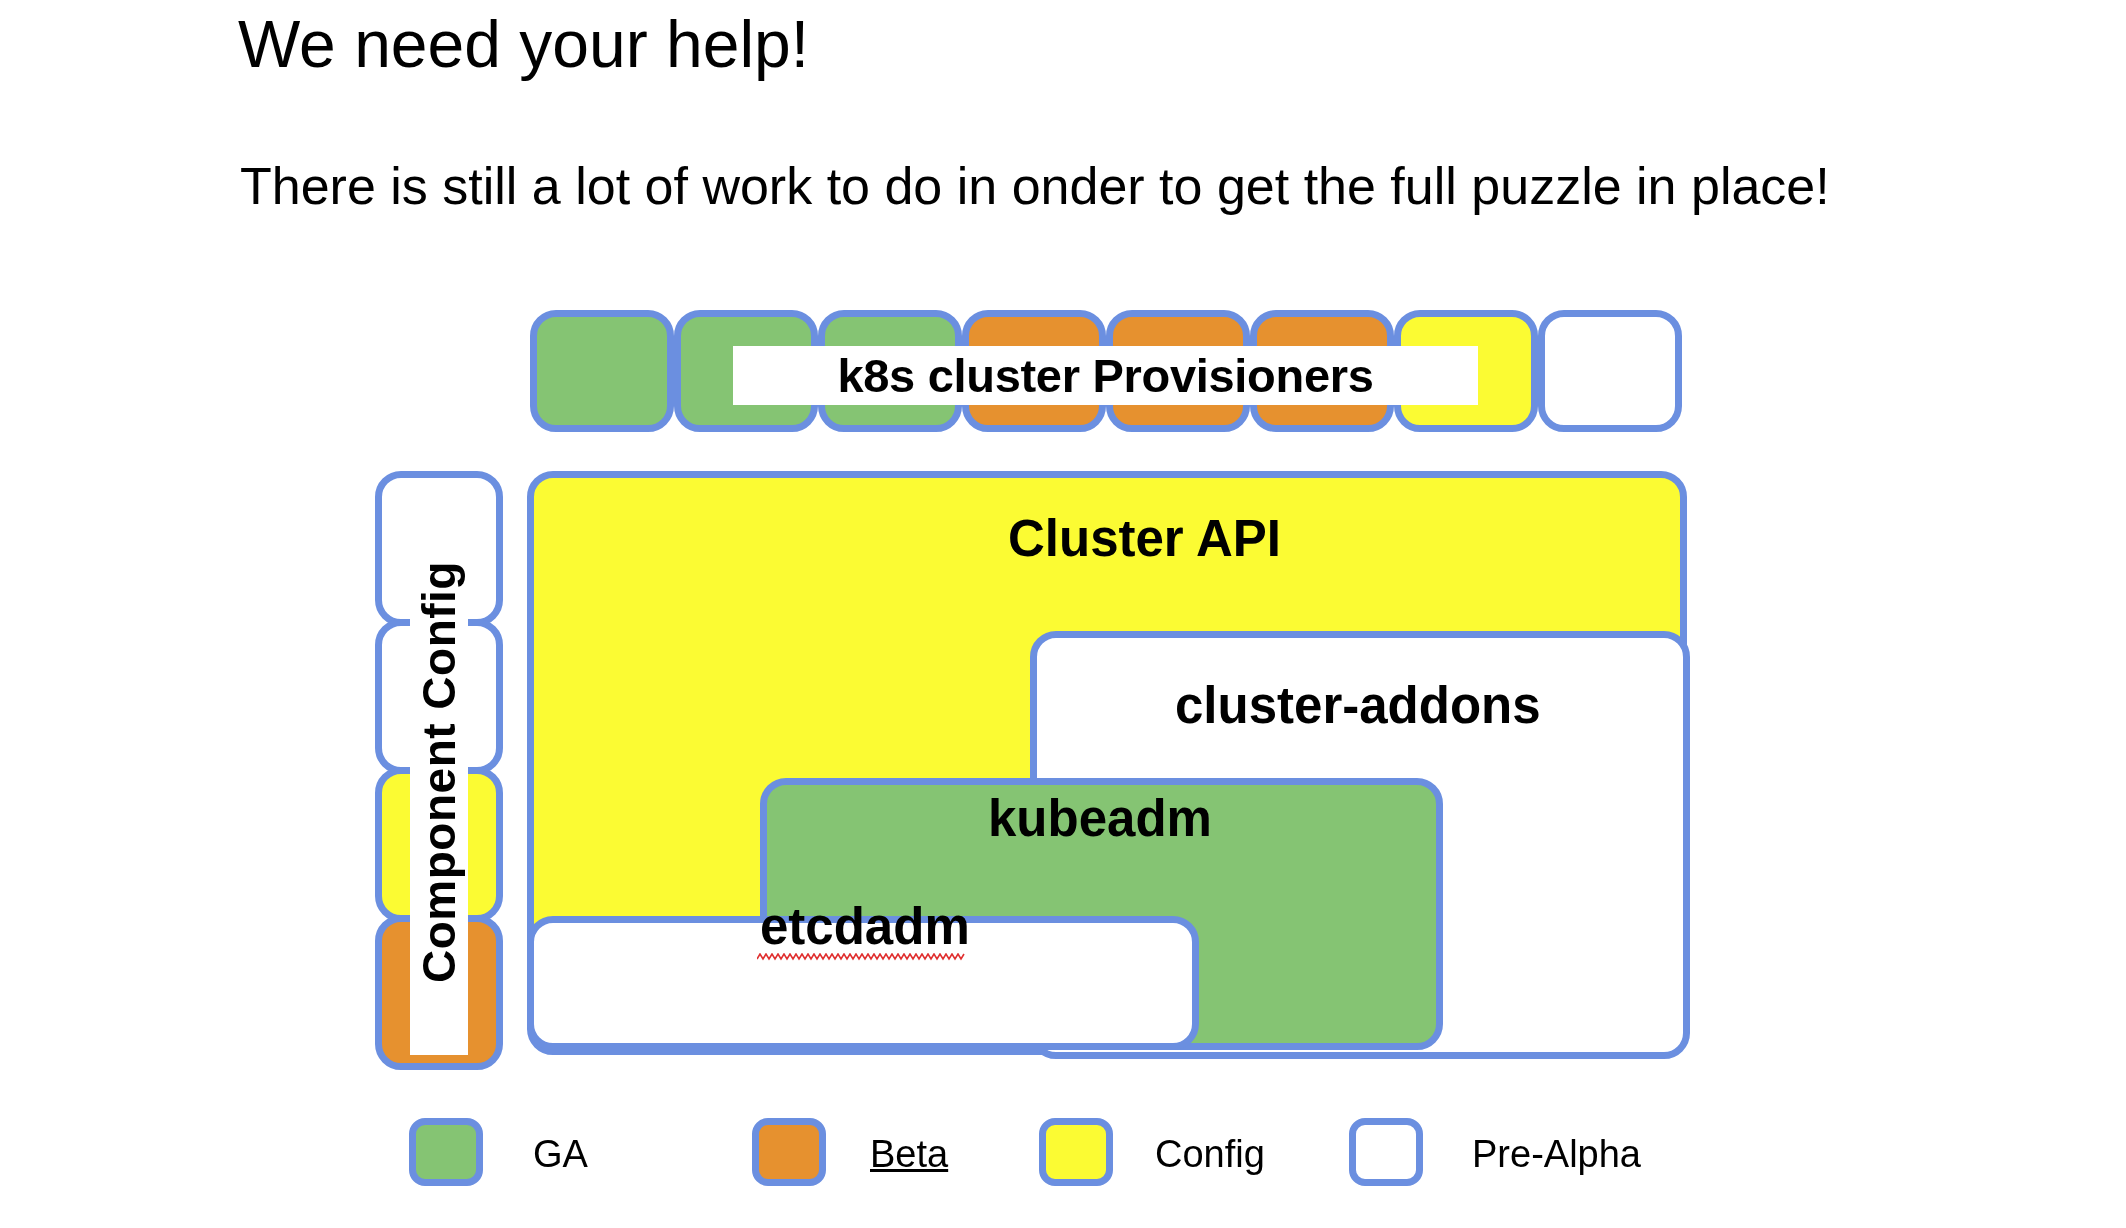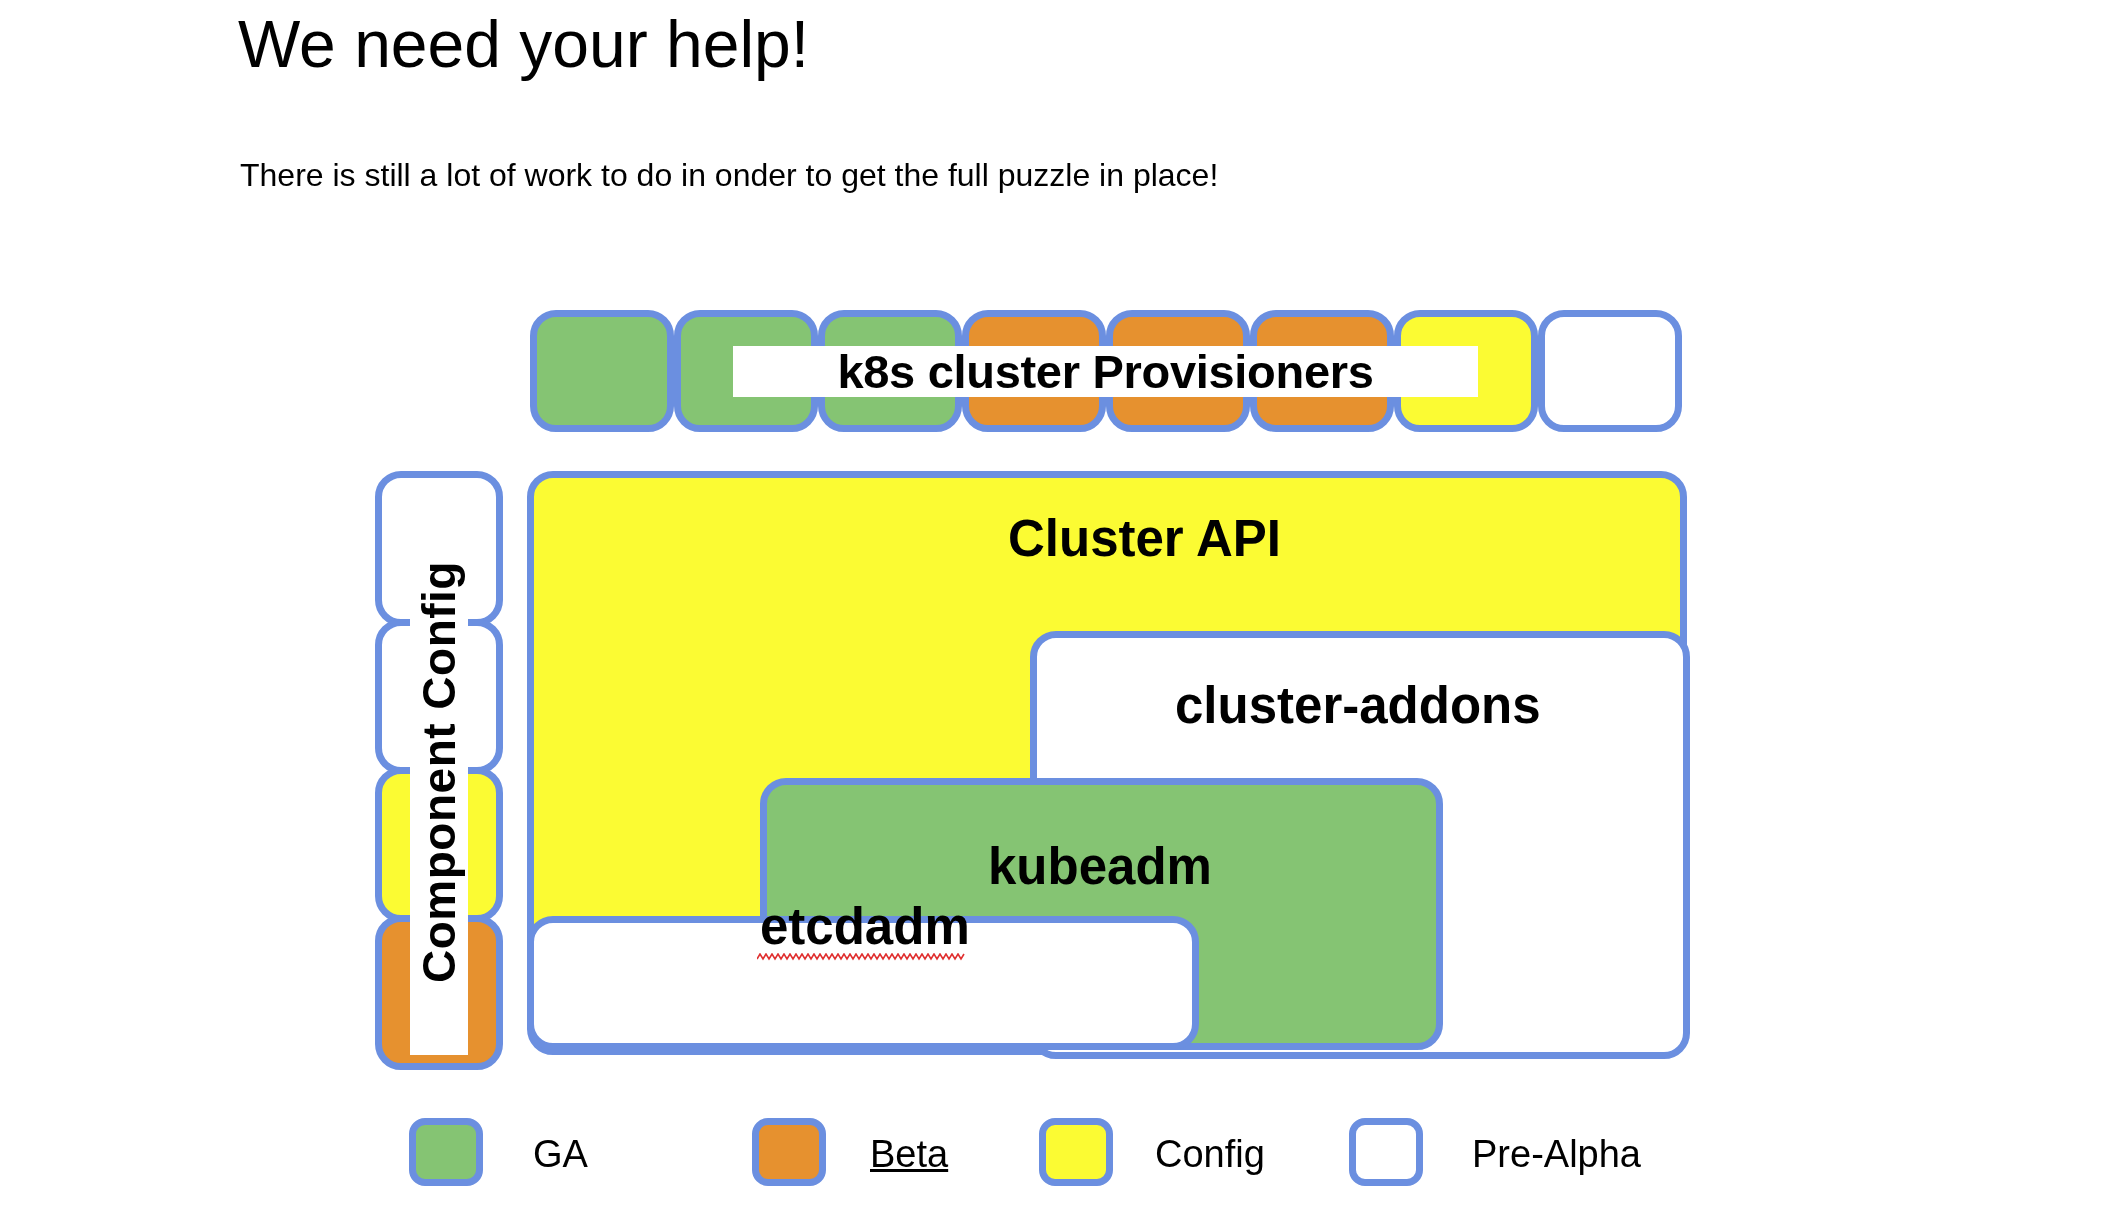--- a/index.html
+++ b/index.html
@@ -25,21 +25,21 @@
     font-size: 66px;
     line-height: 1.05;
     font-weight: 400;
     color: #000;
     white-space: nowrap;
   }
   #slide-subtitle {
     position: absolute;
     left: 240px;
     top: 158px;
-    font-size: 32px;
+    font-size: 52px;
     line-height: 1.1;
     font-weight: 400;
     color: #000;
     white-space: nowrap;
   }
 
   
   .box {
     position: absolute;
     box-sizing: border-box;
@@ -60,21 +60,21 @@
     width: 144px;
     height: 122px;
   }
 
   
   #provisioner-label-plate {
     position: absolute;
     left: 733px;
     top: 346px;
     width: 745px;
-    height: 51px;
+    height: 59px;
     background: #ffffff;
     display: flex;
     align-items: center;
     justify-content: center;
   }
   #provisioner-label-plate .plate-text {
     font-size: 47px;
     font-weight: bold;
     color: #000;
     white-space: nowrap;
@@ -145,21 +145,21 @@
 
   .box-label {
     position: absolute;
     font-weight: bold;
     color: #000;
     white-space: nowrap;
     z-index: 20;
   }
   #label-cluster-api    { left: 963px;  top: 509px; font-size: 51px; margin-left: 45px; }
   #label-cluster-addons { left: 1175px; top: 676px; font-size: 51px; text-align: right; }
-  #label-kubeadm        { left: 988px;  top: 789px; font-size: 51px; margin-top: 48px; }
+  #label-kubeadm        { left: 988px;  top: 789px; font-size: 51px; }
   #label-etcdadm        { left: 760px;  top: 897px; font-size: 51px; }
 
   
   #etcdadm-spellcheck {
     position: absolute;
     left: 757px;
     top: 953px;
     width: 208px;
     height: 8px;
     z-index: 21;

